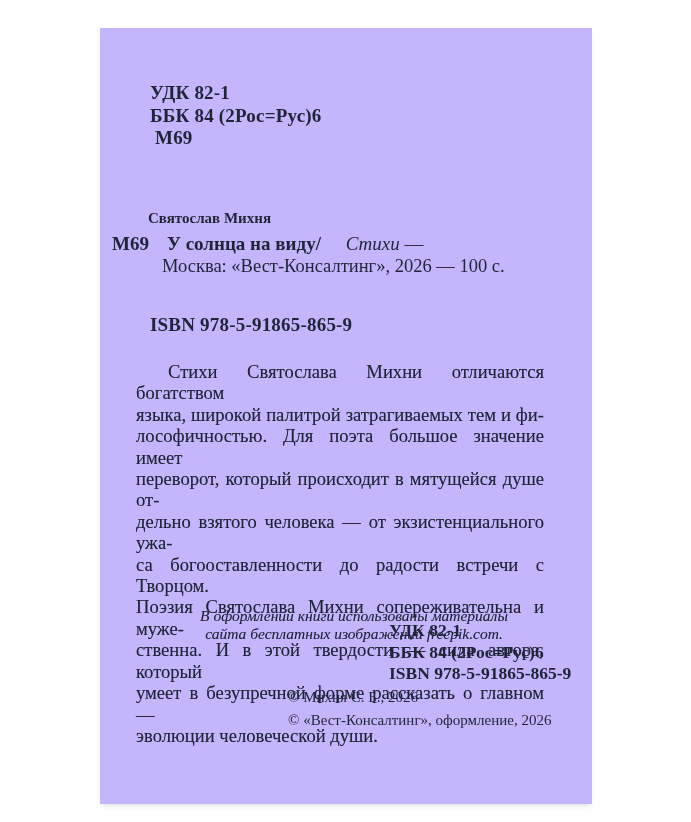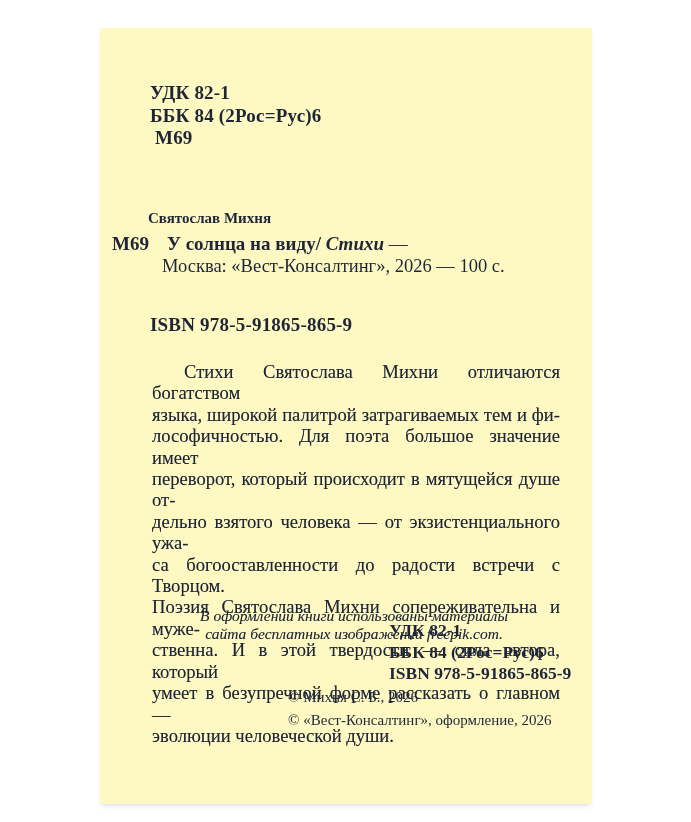--- a/index.html
+++ b/index.html
@@ -10,21 +10,21 @@
     background: #ffffff;
     overflow: hidden;
     font-family: "Liberation Serif", "DejaVu Serif", serif;
   }
   .scan-page {
     position: absolute;
     left: 100px;
     top: 28px;
     width: 492px;
     height: 776px;
-    background: #fef9c3;
+    background: #c4b5fd;
     box-shadow: 0 3px 5px -2px rgba(160,170,185,0.45);
     color: #1e2537;
   }
   .abs { position: absolute; }
 
   
   .catalog-top {
     left: 50px; top: 54px;
     font-size: 19px; font-weight: 700;
     line-height: 22.5px;
@@ -39,38 +39,38 @@
     font-size: 15px; font-weight: 700;
     white-space: nowrap;
   }
   .title-row {
     left: 12px; top: 205px;
     font-size: 19px;
     white-space: nowrap;
   }
   .title-row .m-code { font-weight: 700; margin-right: 18px; }
   .title-row .t-main { font-weight: 700; }
-  .title-row .t-genre { font-style: italic; font-weight: 700; }
+  .title-row .t-genre { font-style: italic; font-weight: 400; margin-left: 20px; }
   .imprint-row {
     left: 62px; top: 228px;
     font-size: 18.5px;
     white-space: nowrap;
   }
 
   
   .isbn-main {
     left: 50px; top: 286px;
     font-size: 19px; font-weight: 700;
     letter-spacing: 0.2px;
     white-space: nowrap;
   }
 
   
   .annotation {
-    left: 52px; top: 333px;
+    left: 36px; top: 333px;
     width: 408px;
     font-size: 18.6px;
     line-height: 21.4px;
     text-shadow: 0 0 0.4px rgba(30,37,55,0.45);
   }
   .p-line { text-align: justify; text-align-last: justify; }
   .p-line.first { text-indent: 32px; }
   .p-line.last { text-align: left; text-align-last: left; }
 
   

